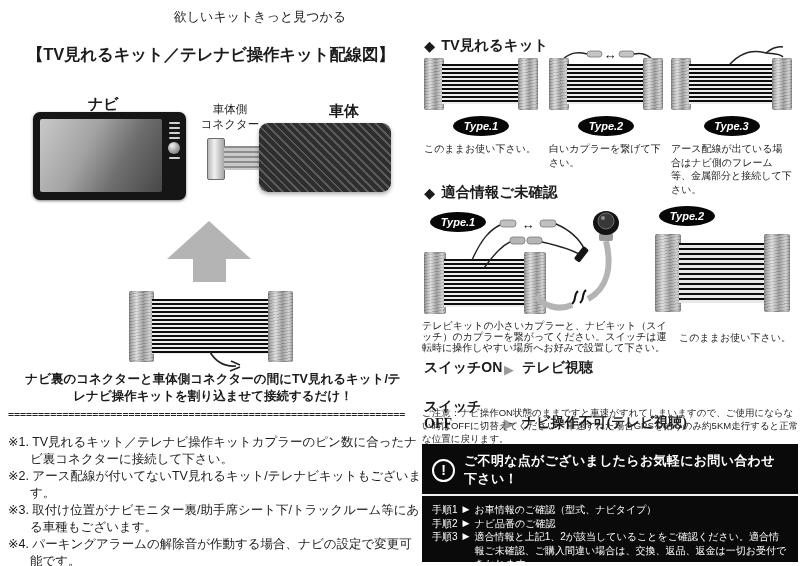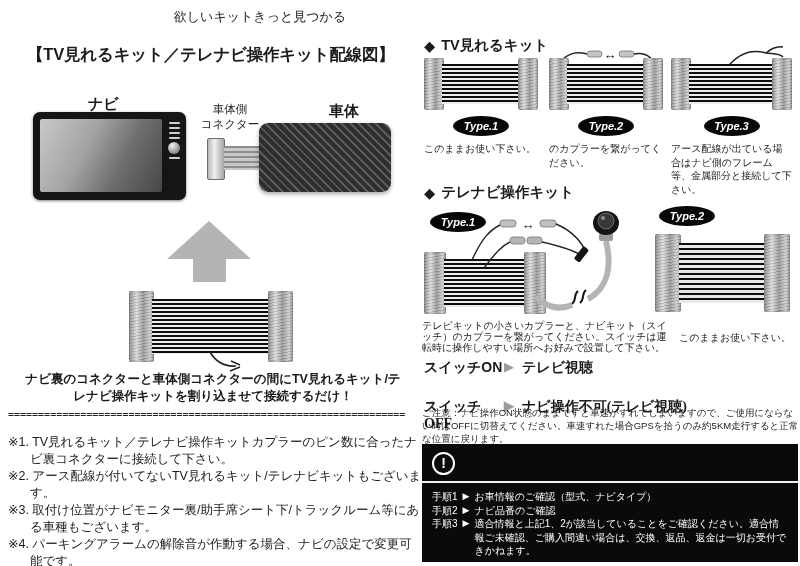--- a/index.html
+++ b/index.html
@@ -85,21 +85,21 @@
   .tn1{left:424px;top:204px;width:215px;height:115px;}
   .tn1 .type-badge{position:absolute;left:6px;top:8px;}
   .tn1 .harness{left:0;top:48px;width:122px;height:62px;}
   .tn1 svg.overlay{position:absolute;left:0;top:0;}
   .tn2{left:655px;top:204px;width:135px;height:110px;}
   .tn2 .type-badge{position:absolute;left:4px;top:2px;}
   .tn2 .harness{left:0;top:30px;width:135px;height:78px;}
   .tn1-caption{left:422px;top:320px;width:254px;font-size:10px;line-height:11px;}
   .tn2-caption{left:679px;top:331px;font-size:10px;}
 
-  .switch-row{left:424px;font-size:14px;font-weight:bold;display:flex;align-items:flex-start;}
+  .switch-row{left:424px;font-size:14px;font-weight:bold;display:flex;align-items:flex-end;}
   .switch-row .lbl{display:inline-block;width:80px;}
   .switch-row .tri{color:#9b9b9b;font-size:13px;margin-right:8px;}
   .sw-on{top:359px;} .sw-off{top:398px;font-family:Liberation Serif, serif;}
   .notice{left:422px;top:406px;width:380px;font-size:9.5px;line-height:13px;color:#222;}
 
   .contact-box{left:422px;top:444px;width:376px;height:118px;background:#0a0a0a;color:#fff;}
   .cb-header{display:flex;align-items:center;gap:9px;padding:8px 10px 6px 10px;}
   .alert-circle{flex:none;width:19px;height:19px;border:2.5px solid #fff;border-radius:50%;
     font-size:14px;font-weight:bold;line-height:19px;text-align:center;}
   .cb-title{font-size:13px;font-weight:bold;letter-spacing:0.3px;}
@@ -184,41 +184,41 @@
     <text x="59" y="12" text-anchor="middle" font-size="13" font-weight="bold" fill="#111">↔</text>
     <rect x="68" y="4" width="15" height="6" rx="3" fill="#c4c4c4" stroke="#777" stroke-width="0.8"></rect>
     <path d="M83 7 C94 5 102 10 106 22" stroke="#222" stroke-width="1.5" fill="none"></path>
   </svg>
   <div class="harness sm">
     <div class="end l"></div>
       <div class="wires"></div>
       <div class="end r"></div>
   </div>
   <div class="type-badge">Type.2</div>
-  <div class="caption">のカプラーを繋がってください。</div>
+  <div class="caption">白いカプラーを繋げて下さい。</div>
 </div>
 
 <div class="tv-type tvt3">
   <svg class="topper" width="64" height="28" viewBox="0 0 64 28">
     <path d="M4 26 C16 10 30 6 44 10" stroke="#222" stroke-width="1.5" fill="none"></path>
     <path d="M44 10 C50 5 55 3 61 4" stroke="#222" stroke-width="1.5" fill="none"></path>
     <path d="M44 10 C51 11 57 10 61 14" stroke="#222" stroke-width="1.5" fill="none"></path>
   </svg>
   <div class="harness sm">
     <div class="end l"></div>
       <div class="wires"></div>
       <div class="end r"></div>
   </div>
   <div class="type-badge">Type.3</div>
   <div class="caption">アース配線が出ている場合はナビ側のフレーム等、金属部分と接続して下さい。</div>
 </div>
 
 <div class="abs section-title st-tn">
   <span>◆</span>
-  <span>テレナビ操作キット</span>
+  <span>適合情報ご未確認</span>
 </div>
 
 <div class="abs tn1">
   <div class="harness md">
     <div class="end l"></div>
       <div class="wires"></div>
       <div class="end r"></div>
   </div>
   <svg class="overlay" width="215" height="114" viewBox="0 0 215 114">
     <path d="M48 56 C58 34 66 26 76 21" stroke="#222" stroke-width="1.4" fill="none"></path>
@@ -266,20 +266,21 @@
   <span class="lbl">スイッチOFF</span>
   <span class="tri">▶</span>
   <span>ナビ操作不可(テレビ視聴)</span>
 </div>
 
 <div class="abs notice">ご注意：ナビ操作ON状態のままですと車速がすれてしまいますので、ご使用にならない時はOFFに切替えてください。車速すれた場合GPSを拾うのみ約5KM走行すると正常な位置に戻ります。</div>
 
 <div class="abs contact-box">
   <div class="cb-header">
     <div class="alert-circle">!</div>
+    <div class="cb-title">ご不明な点がございましたらお気軽にお問い合わせ下さい！</div>
   </div>
   <div class="cb-divider"></div>
   <div class="cb-body">
     <div class="cb-row">
       <span class="lbl">手順1</span>
       <span class="arr">▶</span>
       <span class="txt">お車情報のご確認（型式、ナビタイプ）</span>
     </div>
     <div class="cb-row">
       <span class="lbl">手順2</span>

